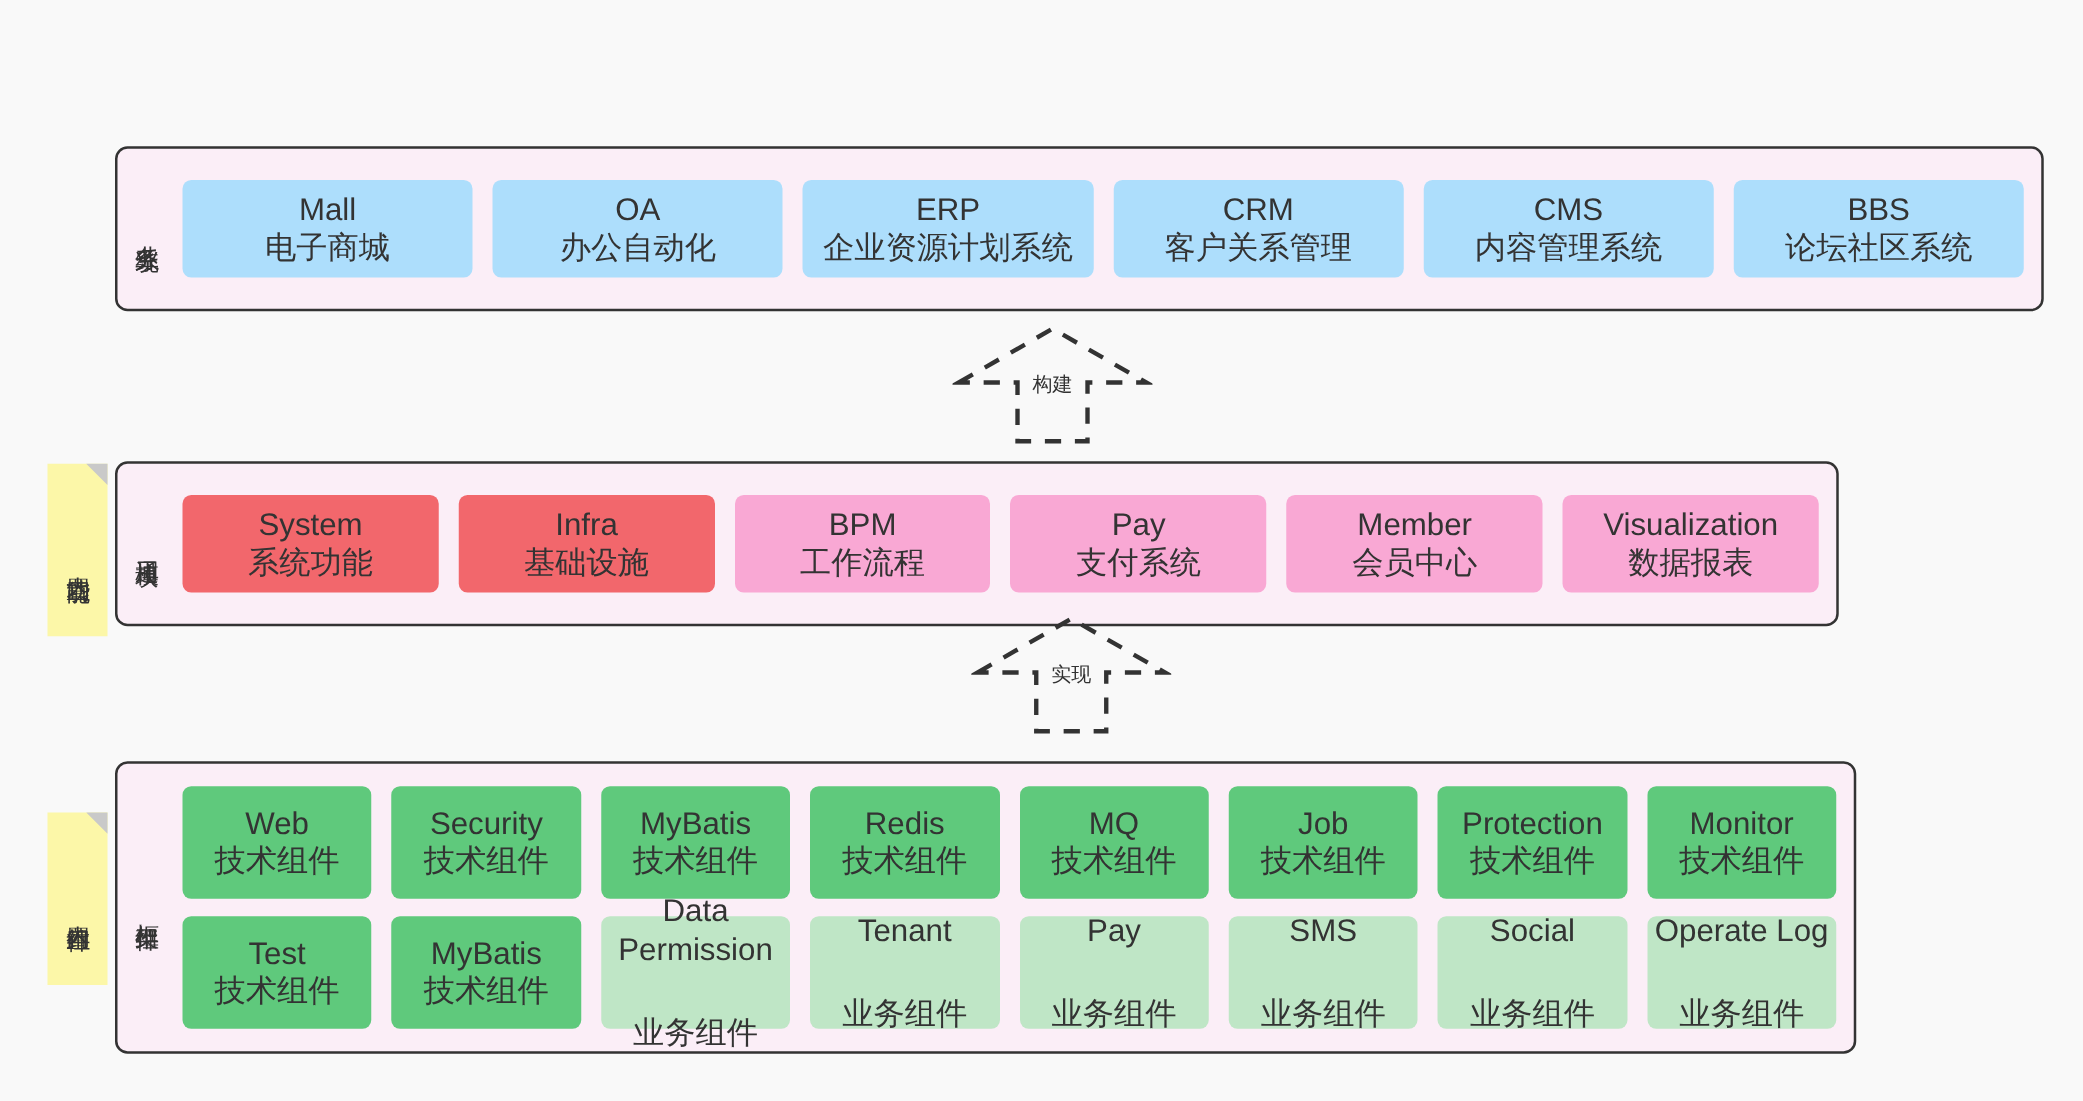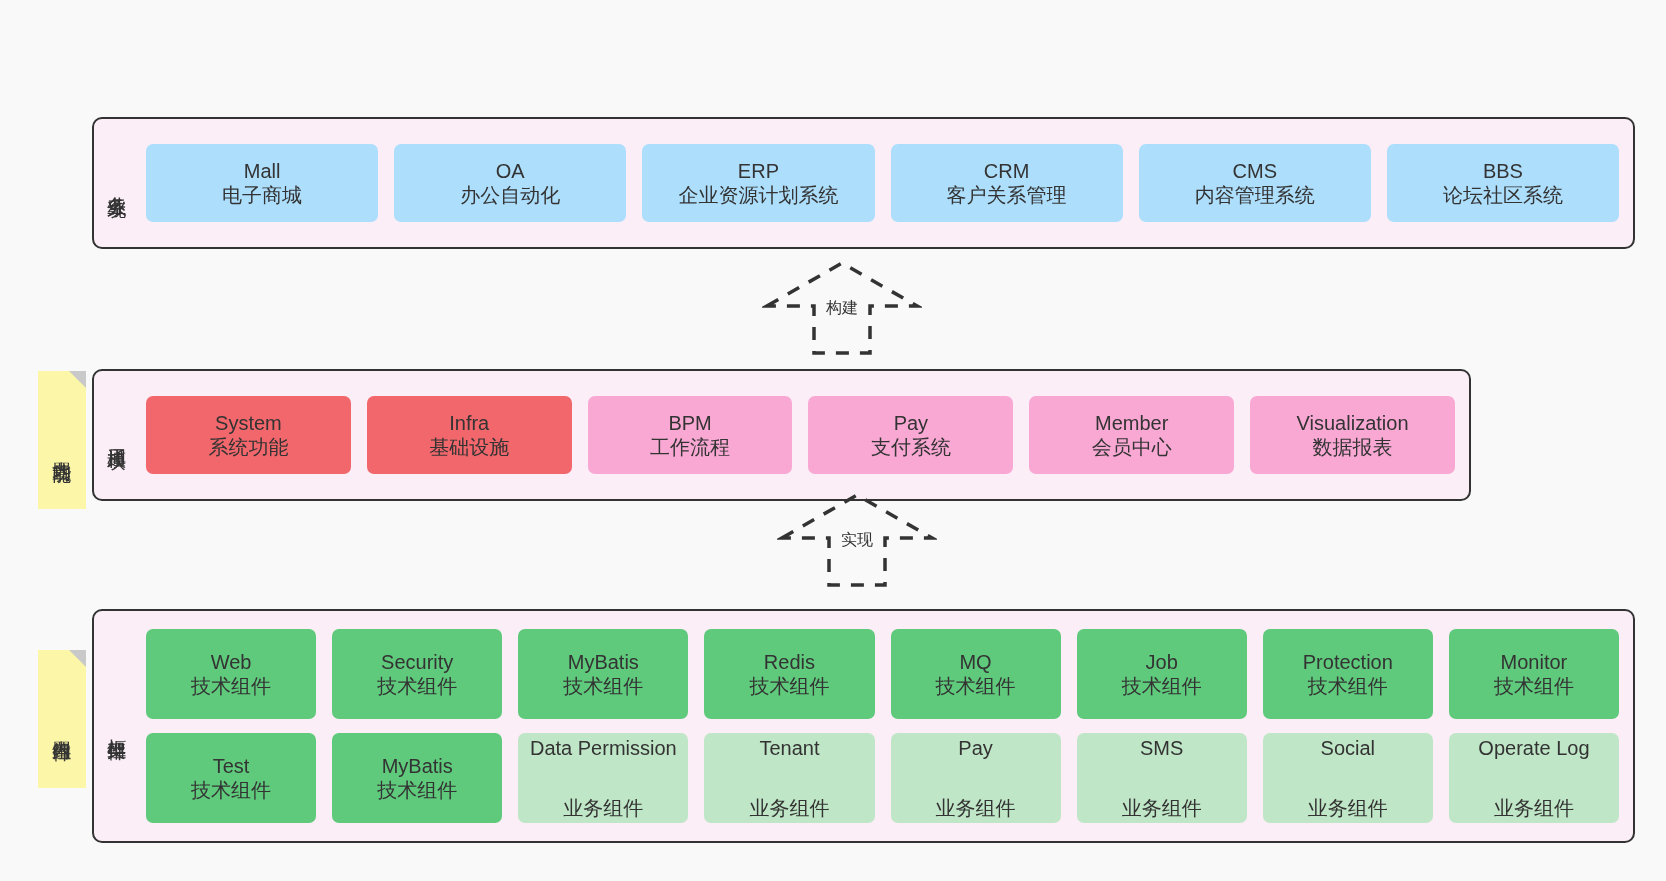--- a/index.html
+++ b/index.html
@@ -63,40 +63,40 @@
   }
   .cell {
     flex: 1 1 0;
     box-sizing: border-box;
     border-radius: 7px;
     display: flex;
     flex-direction: column;
     align-items: center;
     justify-content: center;
     text-align: center;
-    font-size: 20px;
+    font-size: 25px;
     line-height: 1.22;
     color: #333333;
     padding: 4px 6px;
     user-select: none;
   }
   .cell .t1 { display: block; }
   .cell .t2 { display: block; }
 
   
   .c-blue        { background: #addefc; }
   .c-red-strong  { background: #f2676c; }
   .c-red-light   { background: #f9a8d4; }
   .c-green-strong{ background: #5fc97c; }
   .c-green-light { background: #bfe6c6; gap: 36px; }
 
   
   #layer-business { left: 92px; top: 117px; width: 1543px; height: 132px; }
   #layer-common   { left: 92px; top: 369px; width: 1379px; height: 132px; }
-  #layer-framework{ left: 92px; top: 609px; width: 1543px; height: 234px; }
+  #layer-framework{ left: 92px; top: 609px; width: 1393px; height: 234px; }
 
   #layer-business .layer-body { padding-top: 0; }
   #layer-business .row, #layer-common .row { height: 78px; }
   #layer-framework .row { height: 90px; }
 
   
   .note {
     position: absolute;
     box-sizing: border-box;
     width: 48px;

